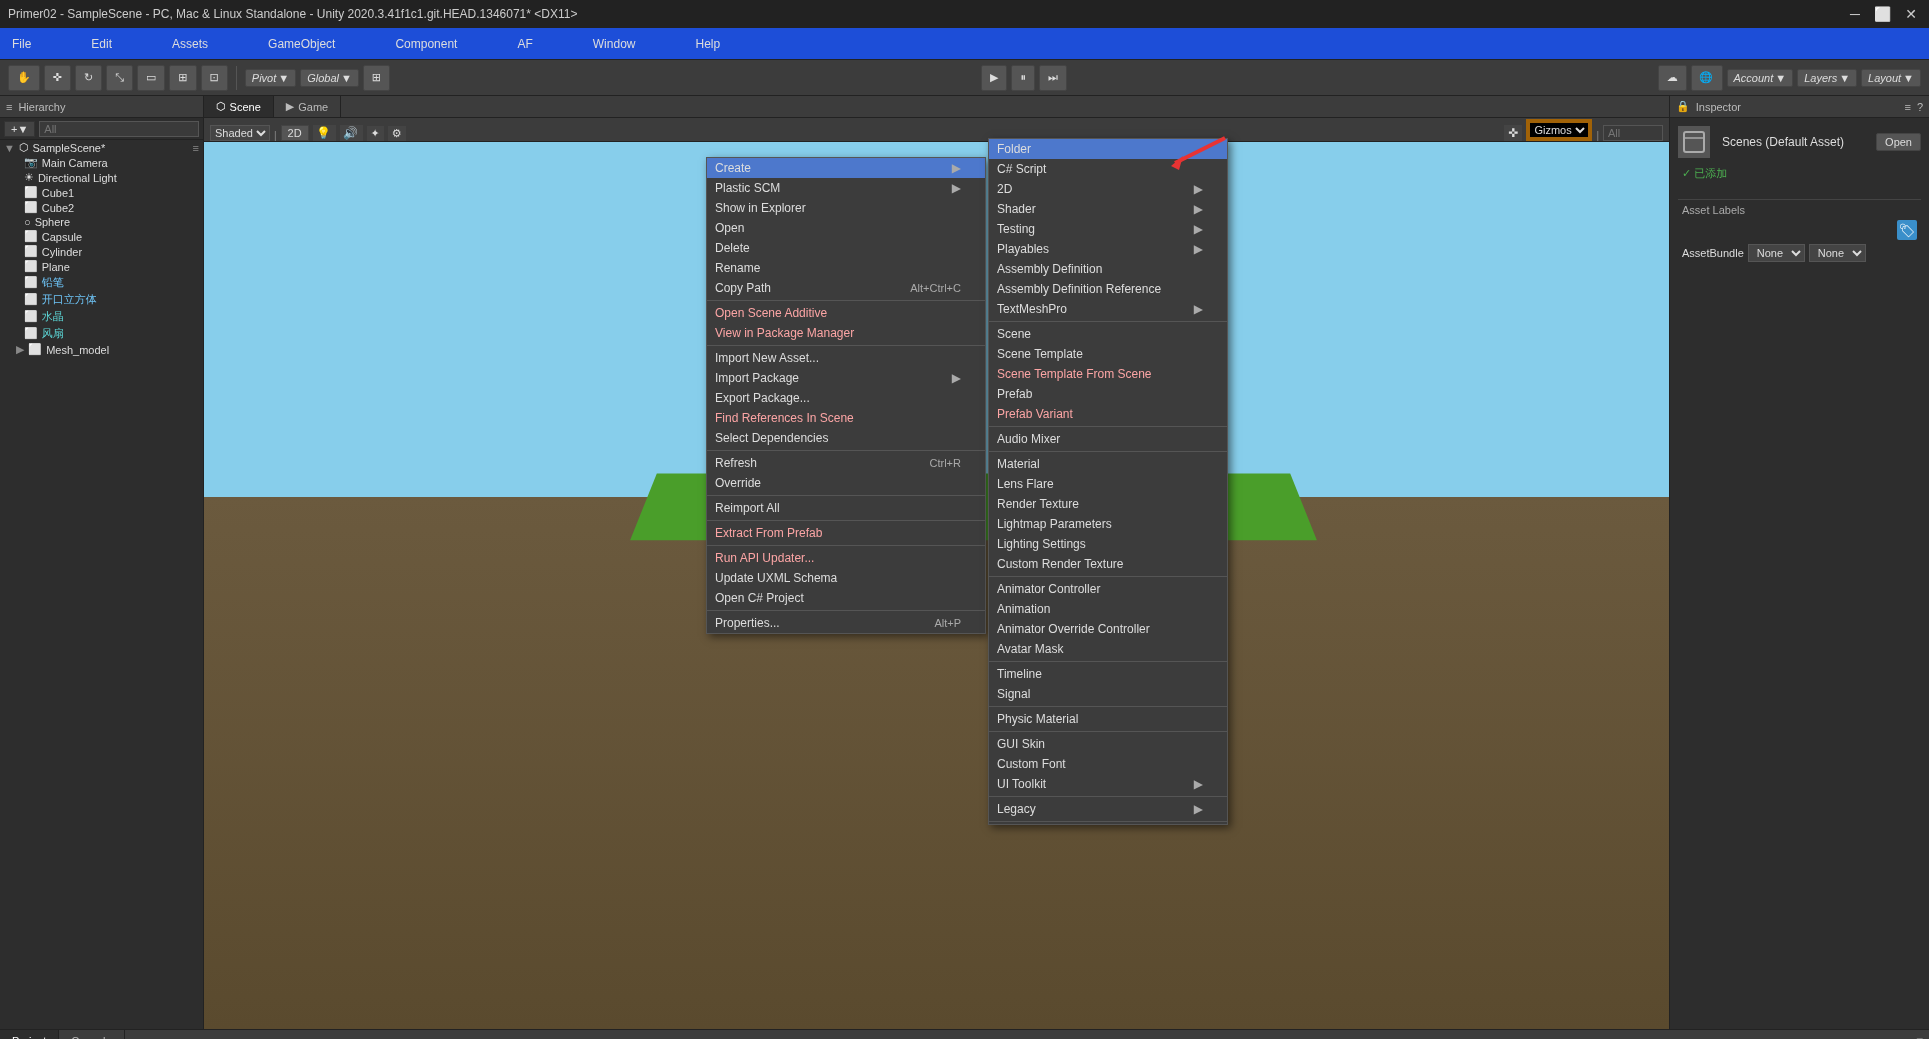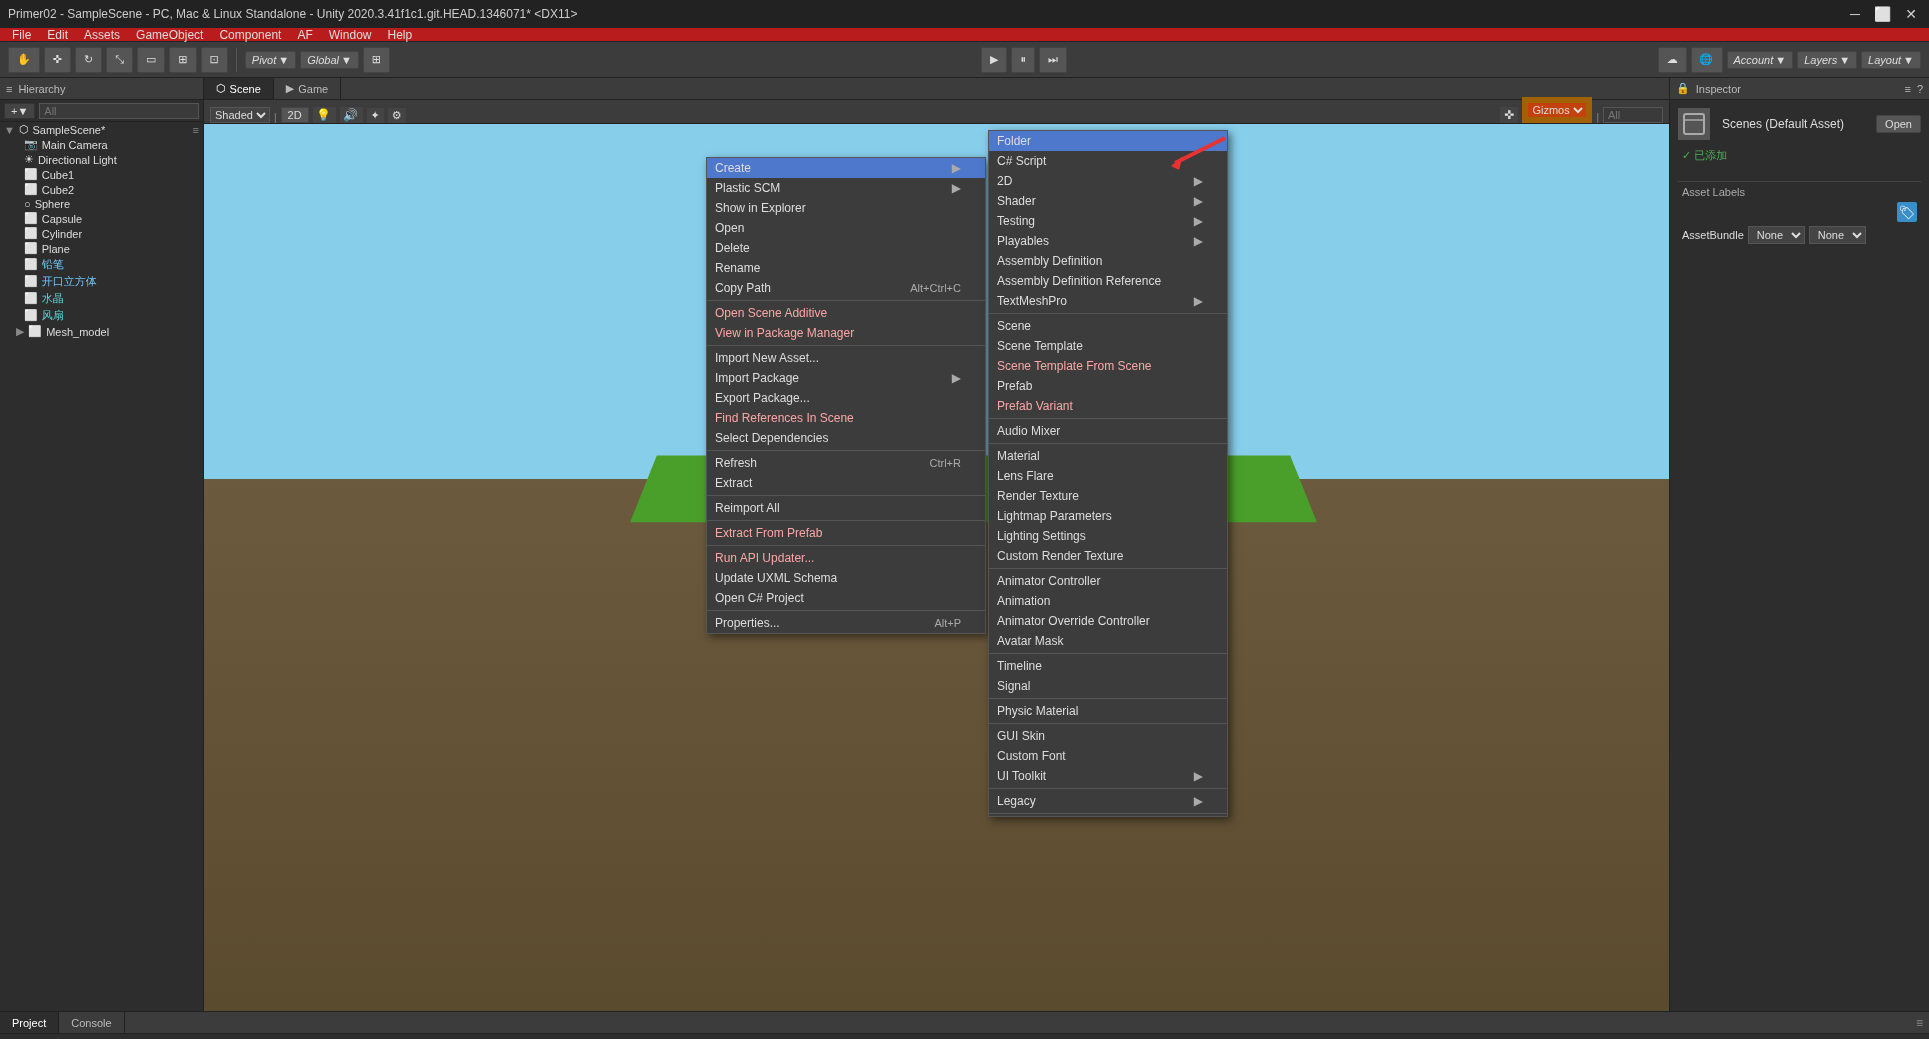--- a/index.html
+++ b/index.html
@@ -27,26 +27,27 @@
     }
     #title-bar .win-controls { display: flex; gap: 8px; }
     #title-bar .win-btn {
       width: 20px; height: 20px;
       display: flex; align-items: center; justify-content: center;
       cursor: pointer; color: #ccc; font-size: 14px;
     }
 
     
     #menu-bar {
-      background: #b91c1c;
-      height: 14px;
+      background: #1d4ed8;
+      height: 32px;
       display: flex;
       align-items: center;
       padding: 0 4px;
       border-bottom: 1px solid #222;
+      gap: 44px;
     }
     .menu-item {
       padding: 2px 8px;
       cursor: pointer;
       color: #ddd;
       font-size: 12px;
     }
 
     
     #toolbar {
@@ -190,21 +191,21 @@
       background: #555;
       margin: 2px 0;
     }
     .ctx-shortcut { color: #aaa; font-size: 11px; }
     .ctx-arrow { color: #aaa; }
 
     
     #sub-context-menu {
       position: absolute;
       left: 988px;
-      top: 130px;
+      top: 138px;
       background: #3c3c3c;
       border: 1px solid #555;
       box-shadow: 3px 3px 8px rgba(0,0,0,0.5);
       min-width: 240px;
       z-index: 101;
     }
 
     
     #inspector {
       width: 260px;
@@ -478,21 +479,21 @@
         <option>Shaded</option>
       </select>
       <span style="color:#888;font-size:10px;">|</span>
       <button style="background:#555;border:1px solid #444;color:#ddd;padding:1px 6px;font-size:11px;cursor:pointer;">2D</button>
       <button style="background:#444;border:none;color:#ddd;padding:1px 4px;font-size:12px;cursor:pointer;">💡</button>
       <button style="background:#444;border:none;color:#ddd;padding:1px 4px;font-size:12px;cursor:pointer;">🔊</button>
       <button style="background:#444;border:none;color:#ddd;padding:1px 4px;font-size:11px;cursor:pointer;">✦</button>
       <button style="background:#444;border:none;color:#ddd;padding:1px 4px;font-size:11px;cursor:pointer;">⚙</button>
       <div style="flex:1;"></div>
       <button style="background:#444;border:none;color:#ddd;padding:1px 4px;font-size:12px;cursor:pointer;">✜</button>
-      <select style="background:#c2410c;border:6px solid #a16207;color:#ddd;font-size:11px;">
+      <select style="background:#000000;border:4px solid #a16207;color:#ddd;font-size:11px;">
         <option>Gizmos</option>
       </select>
       <span style="color:#888;font-size:10px;">|</span>
       <input type="text" placeholder="All" style="width: 60px; background: rgb(58, 58, 58); border: 1px solid rgb(85, 85, 85); color: rgb(221, 221, 221); padding: 1px 4px; font-size: 11px;">
     </div>
     <div class="scene-content">
 
       <div class="ground-plane"></div>
       <div class="green-platform"></div>
       <div class="cylinder-obj"></div>
@@ -609,21 +610,21 @@
   </div>
   <div class="ctx-item">
     <span>Select Dependencies</span>
   </div>
   <div class="ctx-separator"></div>
   <div class="ctx-item">
     <span>Refresh</span>
     <span class="ctx-shortcut">Ctrl+R</span>
   </div>
   <div class="ctx-item">
-    <span>Extract</span>
+    <span>Override</span>
   </div>
   <div class="ctx-separator"></div>
   <div class="ctx-item">
     <span>Reimport All</span>
   </div>
   <div class="ctx-separator"></div>
   <div class="ctx-item disabled">
     <span>Extract From Prefab</span>
   </div>
   <div class="ctx-separator"></div>

